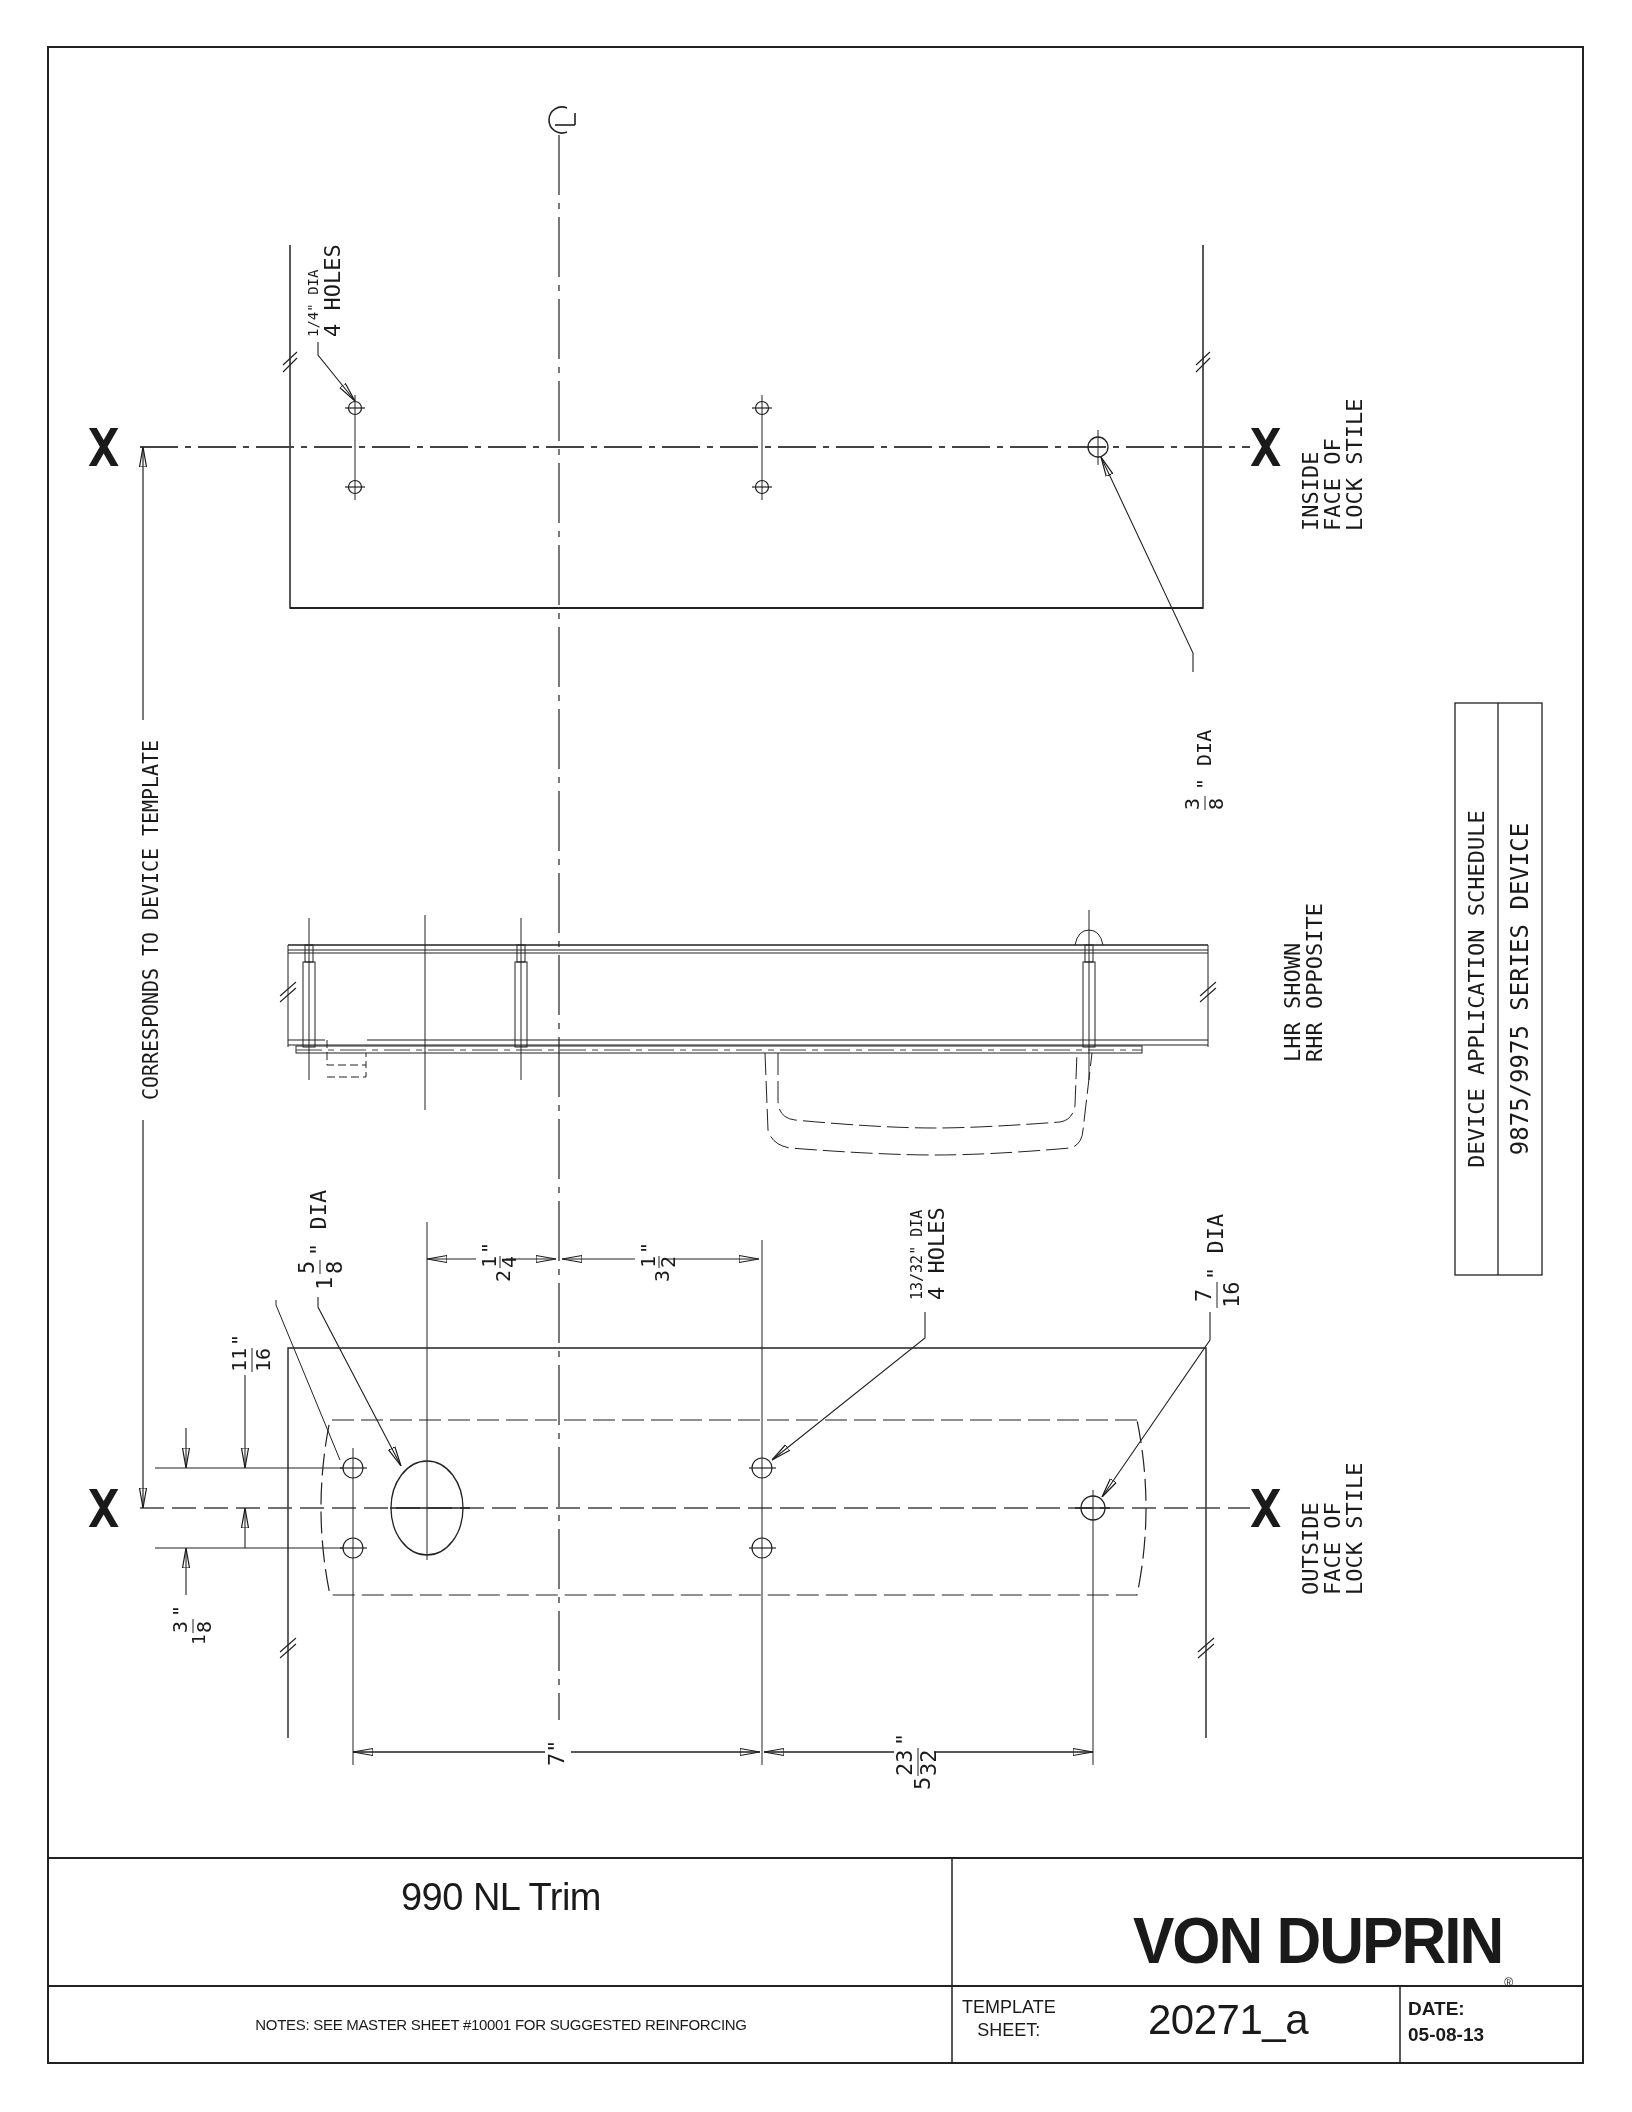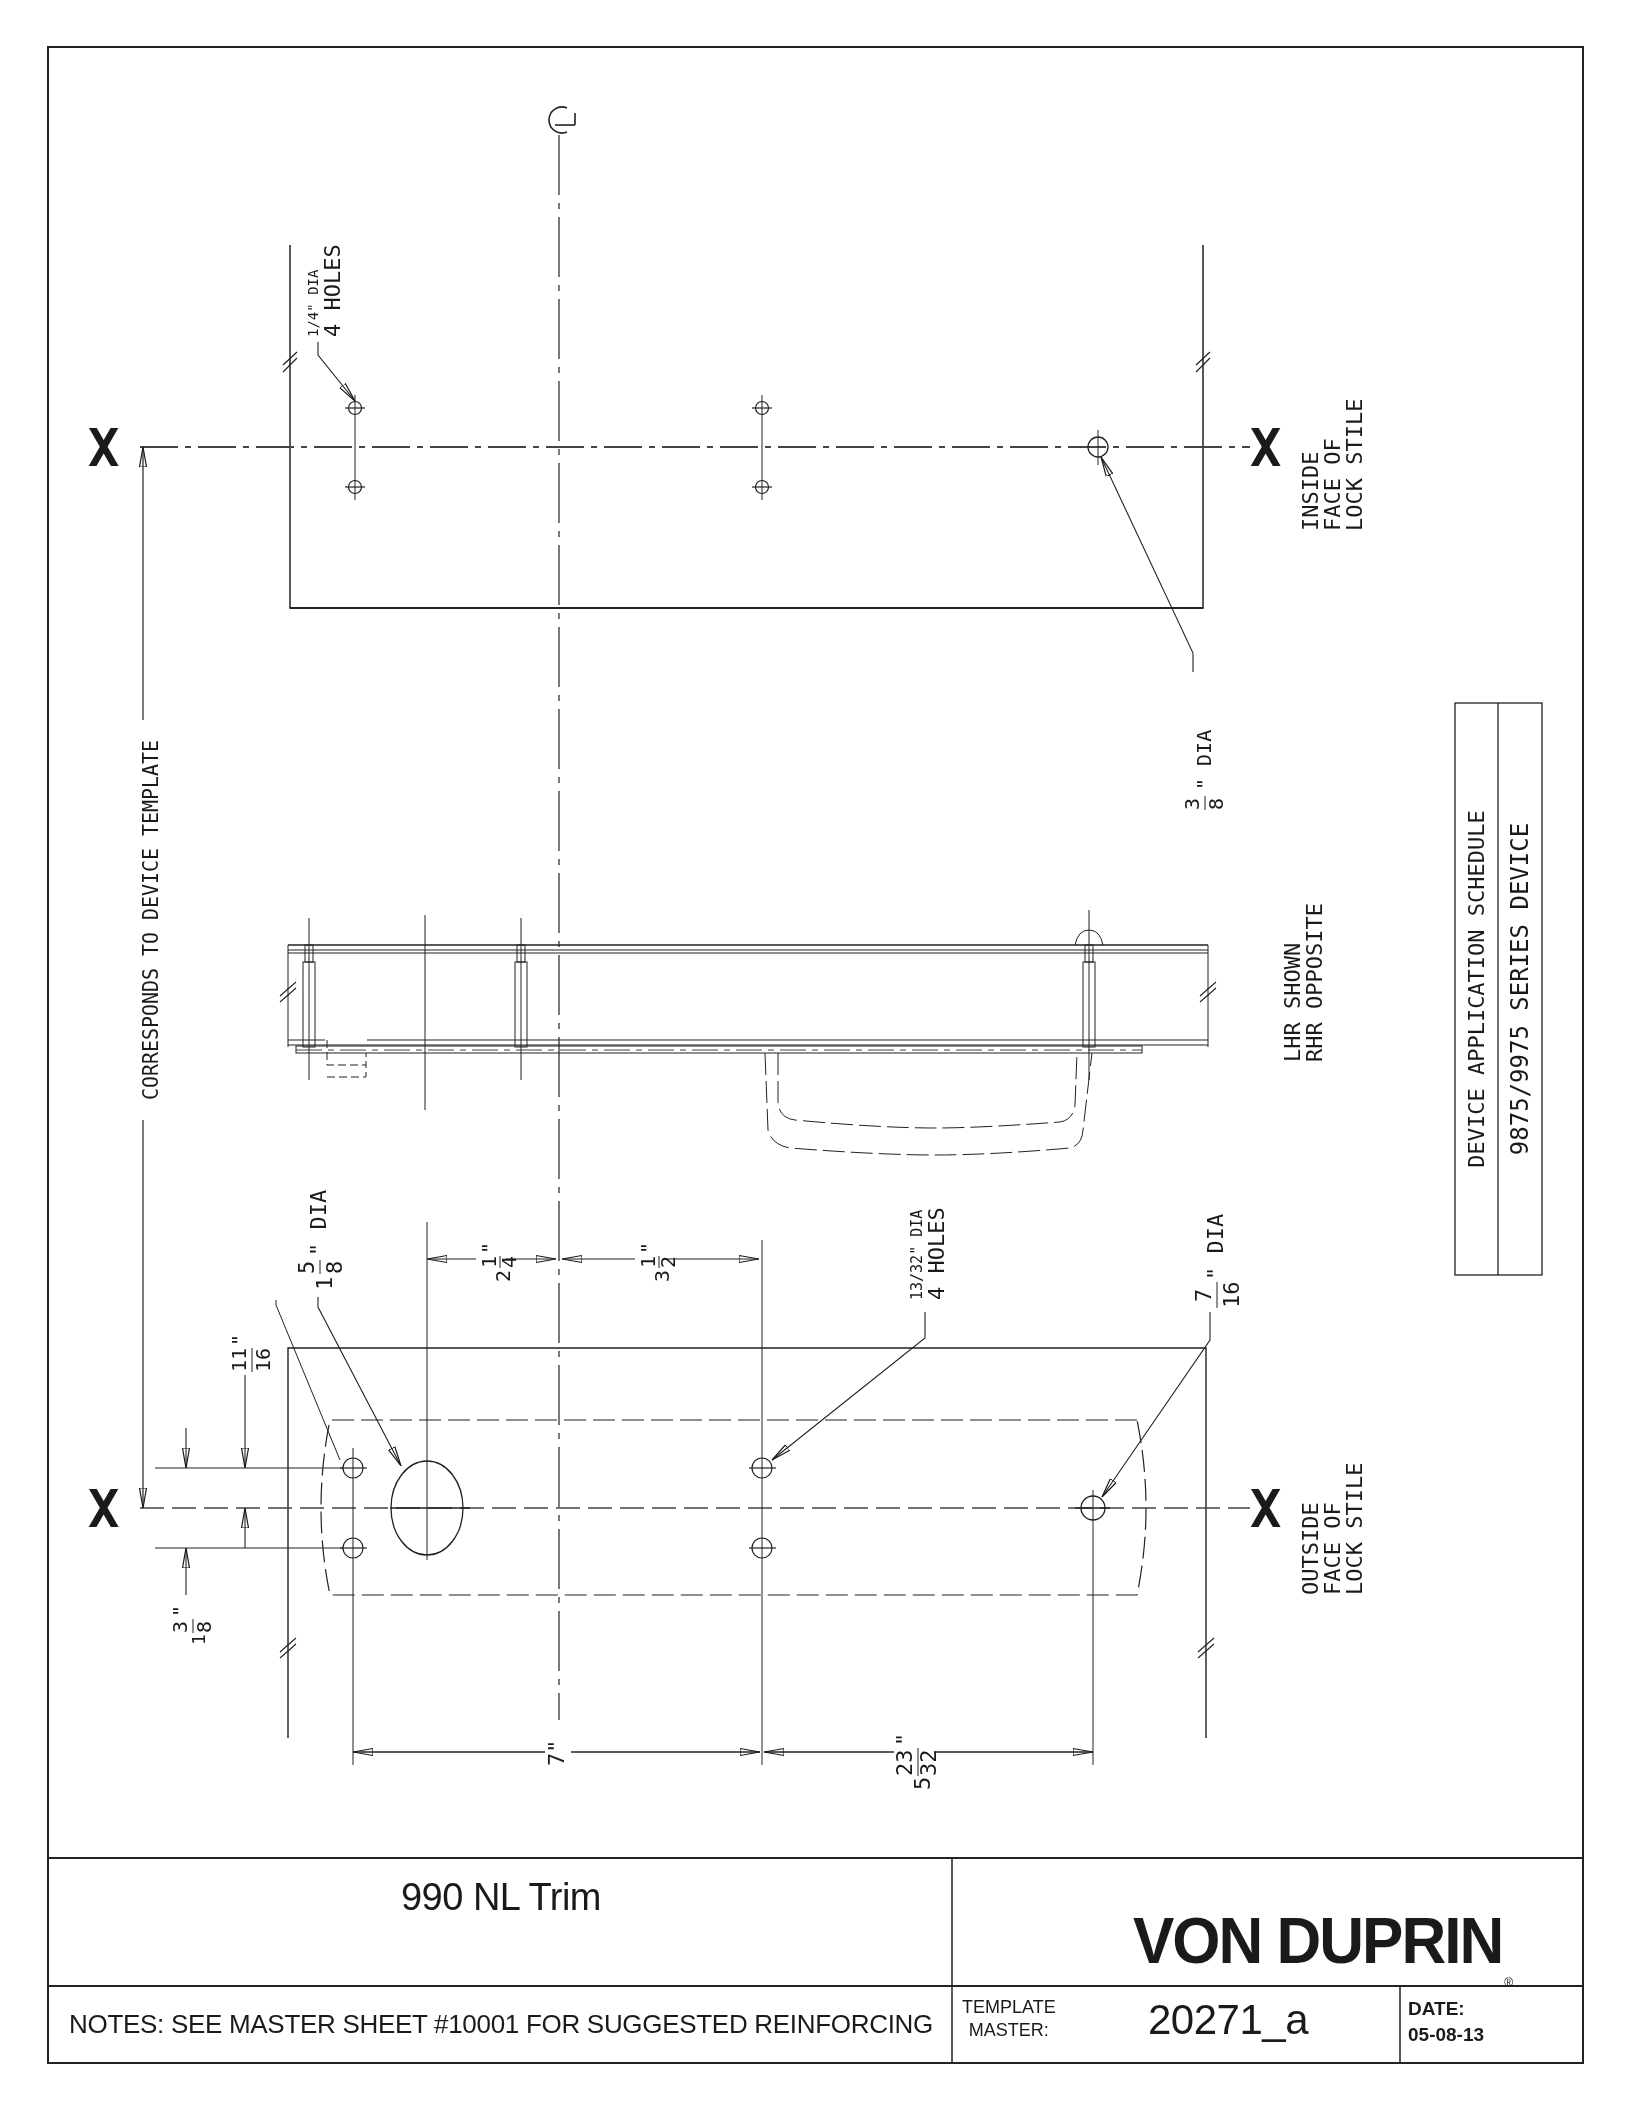--- a/index.html
+++ b/index.html
@@ -4,21 +4,21 @@
 <style>
   html, body { margin:0; padding:0; background:#ffffff; }
   body { width:1632px; height:2112px; position:relative; overflow:hidden; font-family:"DejaVu Sans", sans-serif; }
   #sheet { position:absolute; left:0; top:0; width:1632px; height:2112px; }
   svg text.cad { font-family:"DejaVu Sans Mono", monospace; fill:#1a1a1a; }
   .tb { position:absolute; font-family:"Liberation Sans", sans-serif; color:#1a1a1a; }
   .tb-title { left:50px; top:1858px; width:902px; height:128px; display:flex; align-items:flex-start; justify-content:center; padding-top:18px; box-sizing:border-box; font-size:38px; letter-spacing:-0.5px; }
   .tb-logo { left:1008px; top:1858px; width:630px; height:164px; display:flex; align-items:center; justify-content:center; }
   .tb-logo .brand { font-family:"Liberation Sans", sans-serif; font-weight:bold; font-size:62px; letter-spacing:-2px; transform:scaleY(1.05); }
   .tb-logo .reg { font-size:12px; margin-left:2px; align-self:flex-end; margin-bottom:32px; }
-  .tb-notes { left:50px; top:1986px; width:902px; height:77px; display:flex; align-items:center; justify-content:center; font-size:26px; letter-spacing:-0.3px; }
+  .tb-notes { left:50px; top:1986px; width:902px; height:77px; display:flex; align-items:center; justify-content:center; font-size:15px; letter-spacing:-0.3px; }
   .tb-tlabel { left:962px; top:1996px; font-size:18px; line-height:23px;text-align:center; }
   .tb-tnum { left:1148px; top:1996px; font-size:42px; letter-spacing:-0.5px; }
   .tb-dlabel { left:1408px; top:1996px; font-size:19px; line-height:26px;font-weight:bold; }
 </style>
 </head>
 <body>
 
 <div id="sheet">
 <svg width="1632" height="2112" viewBox="0 0 1632 2112" xmlns="http://www.w3.org/2000/svg">
   <defs>
@@ -278,20 +278,20 @@
 
 
 <div class="tb tb-title">990 NL Trim</div>
 <div class="tb tb-logo">
   <span class="brand">VON DUPRIN</span>
   <span class="reg">®</span>
 </div>
 <div class="tb tb-notes">NOTES: SEE MASTER SHEET #10001 FOR SUGGESTED REINFORCING</div>
 <div class="tb tb-tlabel">
   <div>TEMPLATE</div>
-  <div>MASTER:</div>
+  <div>SHEET:</div>
 </div>
 <div class="tb tb-tnum">20271_a</div>
 <div class="tb tb-dlabel">
   <div>DATE:</div>
   <div>05-08-13</div>
 </div>
 </div>
 
 </body></html>

